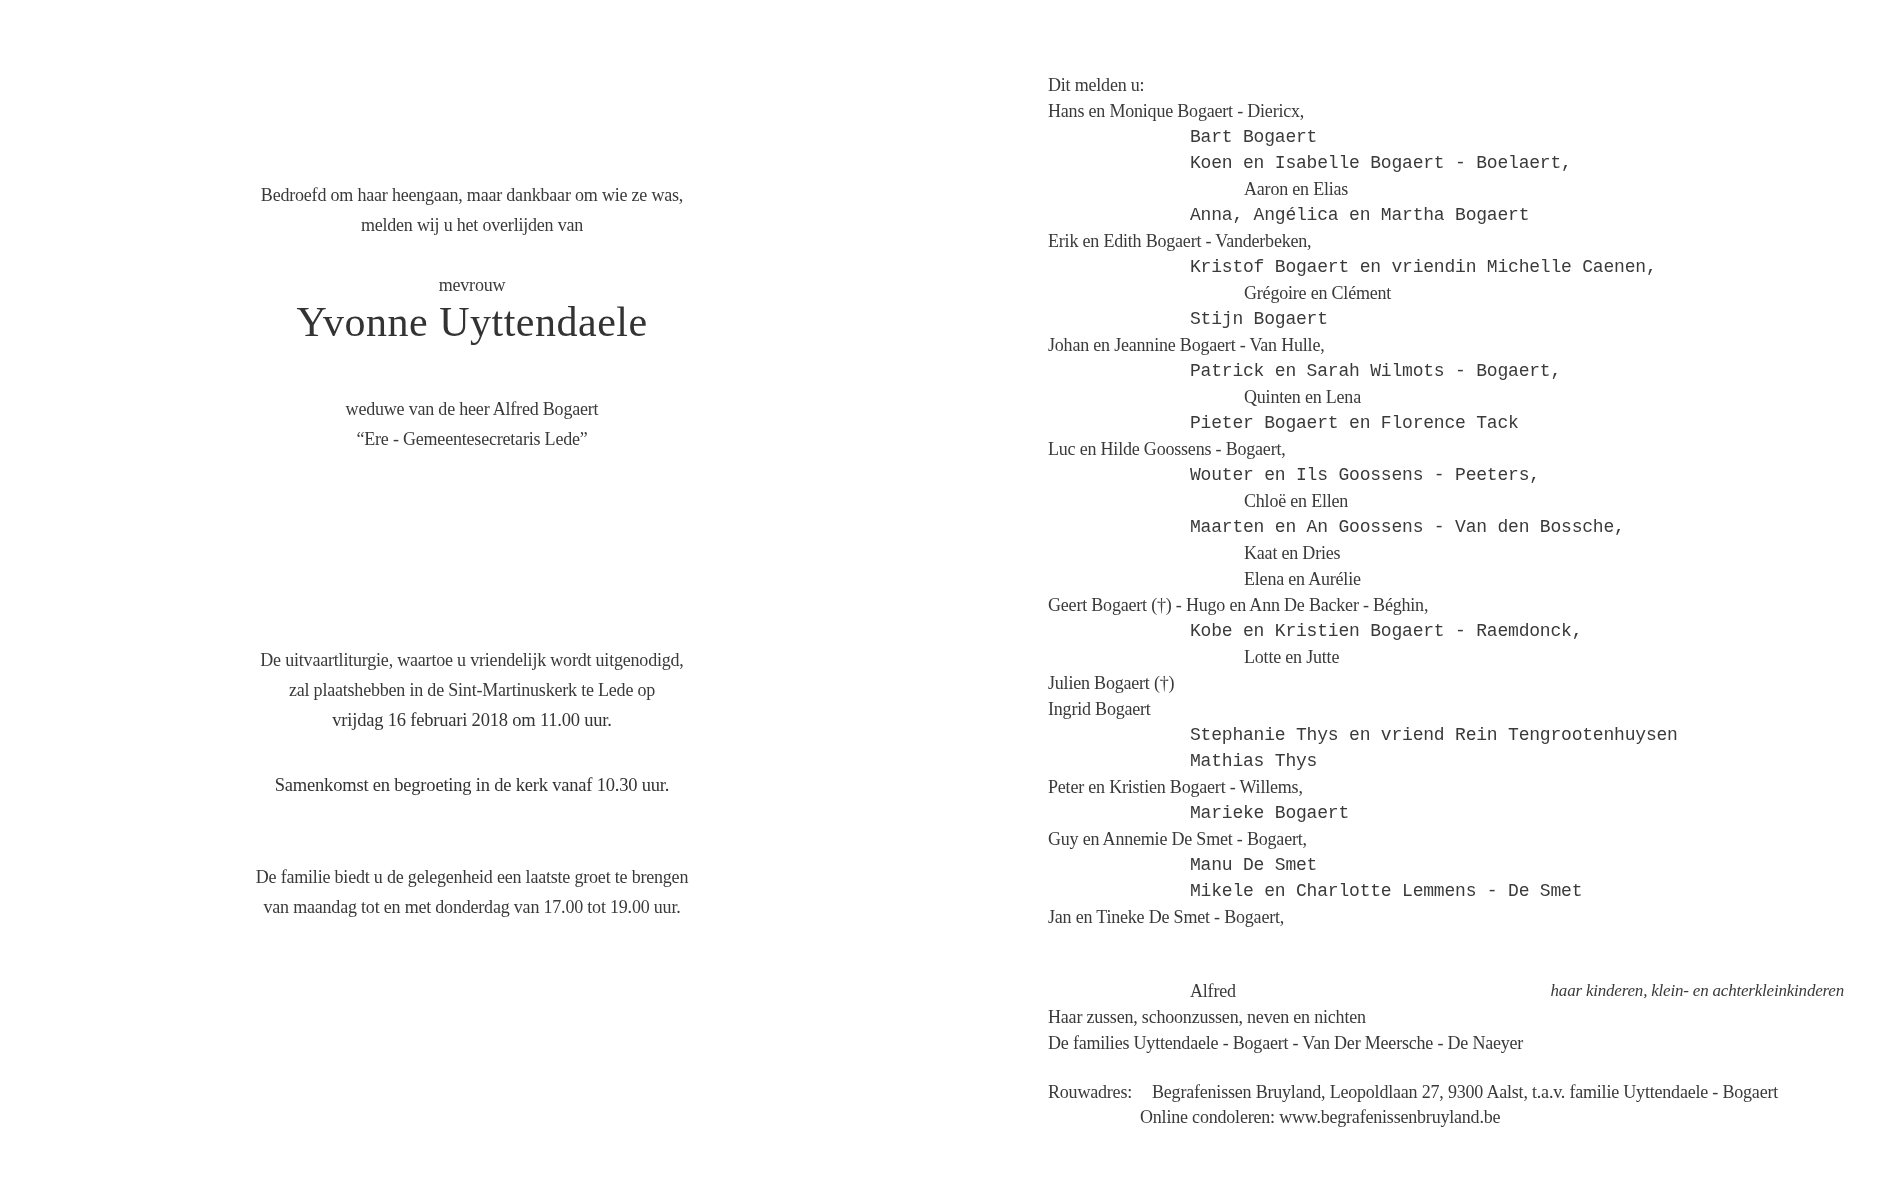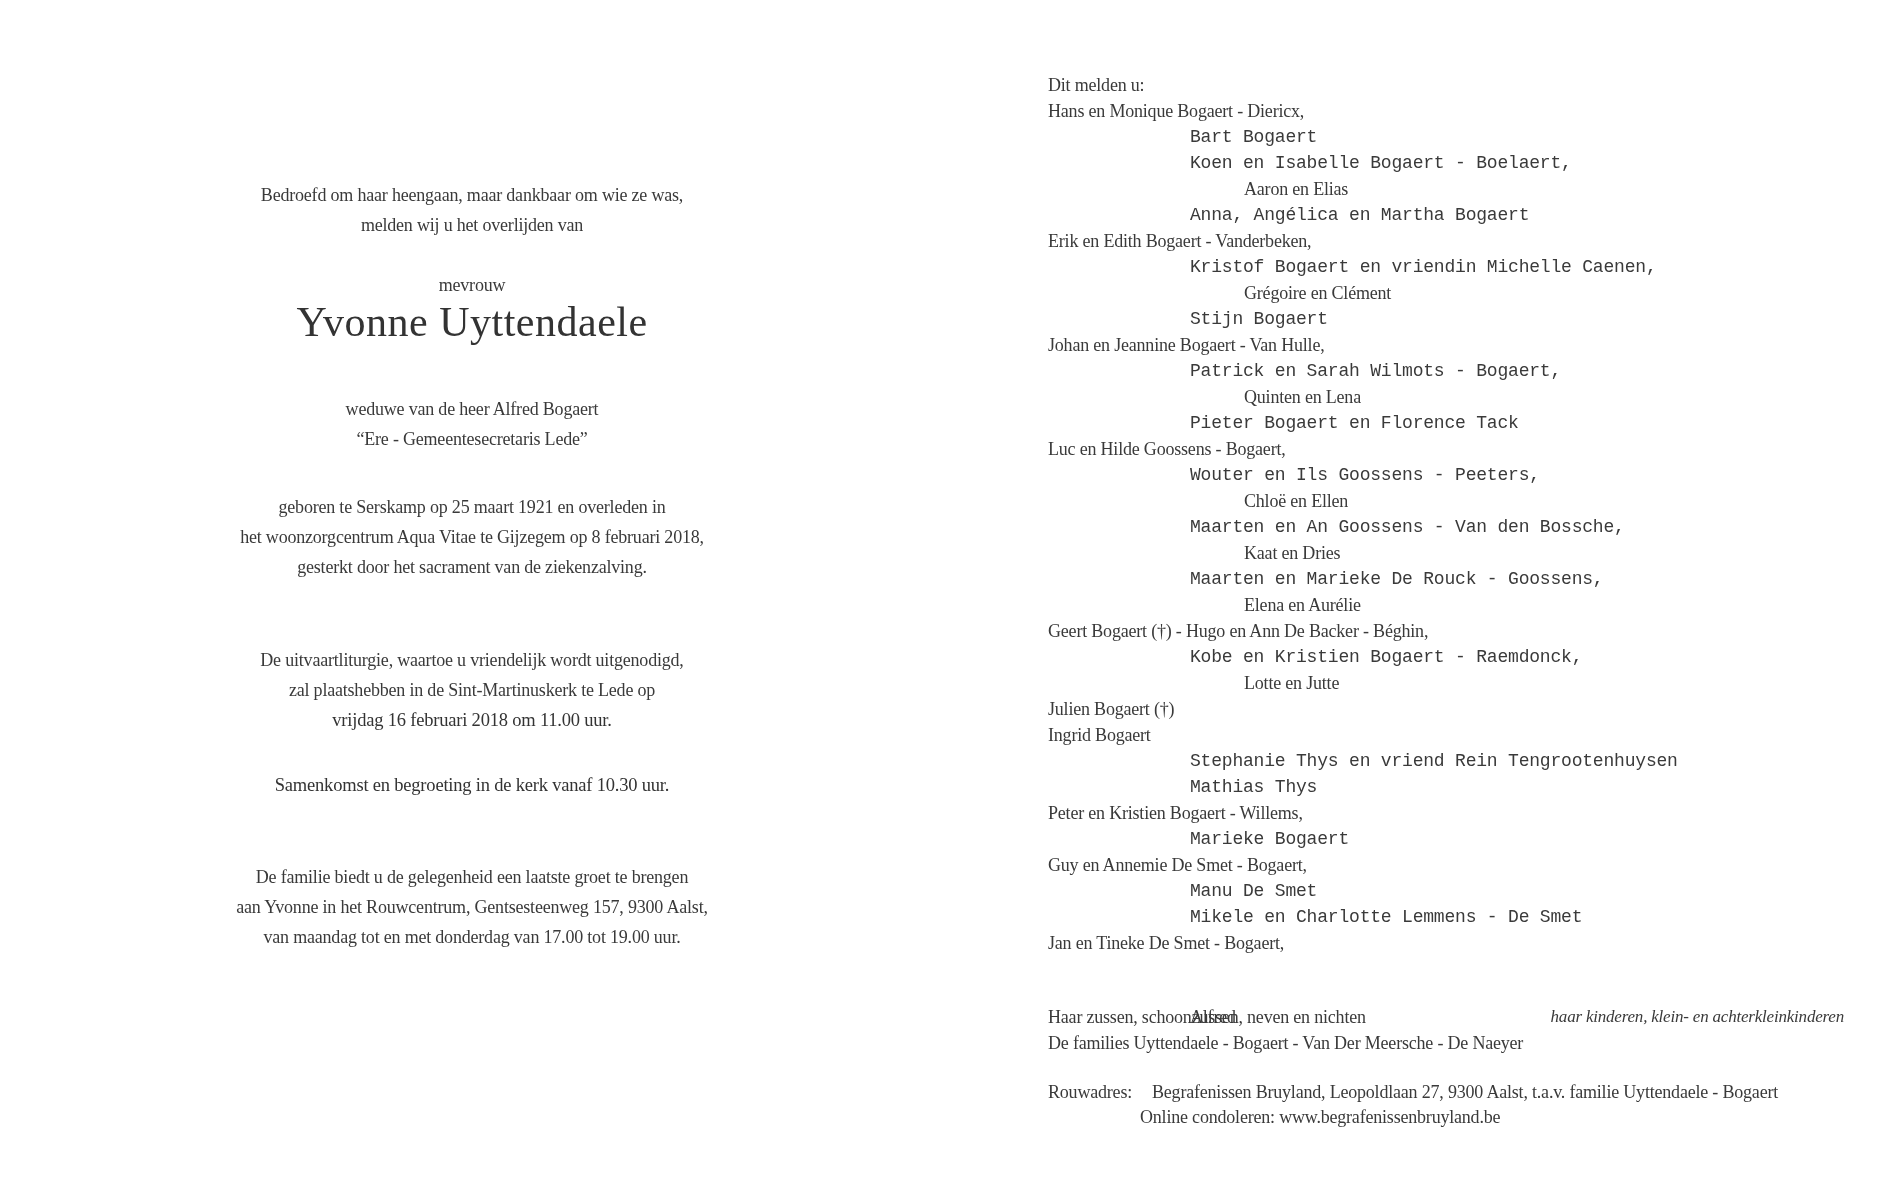--- a/index.html
+++ b/index.html
@@ -88,39 +88,33 @@
       <div class="lp-line">mevrouw</div>
     </div>
 
     <div class="lp-block lp-name">Yvonne Uyttendaele</div>
 
     <div class="lp-block" style="top:394px">
       <div class="lp-line">weduwe van de heer Alfred Bogaert</div>
       <div class="lp-line">“Ere - Gemeentesecretaris Lede”</div>
     </div>
 
-    <div class="lp-block" style="top:492px">
-      <div class="lp-line">geboren te Serskamp op 25 maart 1921 en overleden in</div>
-      <div class="lp-line">het woonzorgcentrum Aqua Vitae te Gijzegem op 8 februari 2018,</div>
-      <div class="lp-line">gesterkt door het sacrament van de ziekenzalving.</div>
-    </div>
 
     <div class="lp-block" style="top:645px">
       <div class="lp-line">De uitvaartliturgie, waartoe u vriendelijk wordt uitgenodigd,</div>
       <div class="lp-line">zal plaatshebben in de Sint-Martinuskerk te Lede op</div>
       <div class="lp-line lp-bold">vrijdag 16 februari 2018 om 11.00 uur.</div>
     </div>
 
     <div class="lp-block" style="top:770px">
       <div class="lp-line lp-bold">Samenkomst en begroeting in de kerk vanaf 10.30 uur.</div>
     </div>
 
     <div class="lp-block" style="top:862px">
       <div class="lp-line">De familie biedt u de gelegenheid een laatste groet te brengen</div>
-      <div class="lp-line">aan Yvonne in het Rouwcentrum, Gentsesteenweg 157, 9300 Aalst,</div>
       <div class="lp-line">van maandag tot en met donderdag van 17.00 tot 19.00 uur.</div>
     </div>
 
   </div>
 
   <div class="right-page">
 
     <div class="announce-list">
       <div class="rline" data-indent="0">Dit melden u:</div>
       <div class="rline" data-indent="0">Hans en Monique Bogaert - Diericx,</div>
@@ -134,21 +128,20 @@
       <div class="rline" data-indent="1">Stijn Bogaert</div>
       <div class="rline" data-indent="0">Johan en Jeannine Bogaert - Van Hulle,</div>
       <div class="rline" data-indent="1">Patrick en Sarah Wilmots - Bogaert,</div>
       <div class="rline" data-indent="2">Quinten en Lena</div>
       <div class="rline" data-indent="1">Pieter Bogaert en Florence Tack</div>
       <div class="rline" data-indent="0">Luc en Hilde Goossens - Bogaert,</div>
       <div class="rline" data-indent="1">Wouter en Ils Goossens - Peeters,</div>
       <div class="rline" data-indent="2">Chloë en Ellen</div>
       <div class="rline" data-indent="1">Maarten en An Goossens - Van den Bossche,</div>
       <div class="rline" data-indent="2">Kaat en Dries</div>
-      <div class="rline" data-indent="1">Maarten en Marieke De Rouck - Goossens,</div>
       <div class="rline" data-indent="2">Elena en Aurélie</div>
       <div class="rline" data-indent="0">Geert Bogaert (†) - Hugo en Ann De Backer - Béghin,</div>
       <div class="rline" data-indent="1">Kobe en Kristien Bogaert - Raemdonck,</div>
       <div class="rline" data-indent="2">Lotte en Jutte</div>
       <div class="rline" data-indent="0">Julien Bogaert (†)</div>
       <div class="rline" data-indent="0">Ingrid Bogaert</div>
       <div class="rline" data-indent="1">Stephanie Thys en vriend Rein Tengrootenhuysen</div>
       <div class="rline" data-indent="1">Mathias Thys</div>
       <div class="rline" data-indent="0">Peter en Kristien Bogaert - Willems,</div>
       <div class="rline" data-indent="1">Marieke Bogaert</div>

